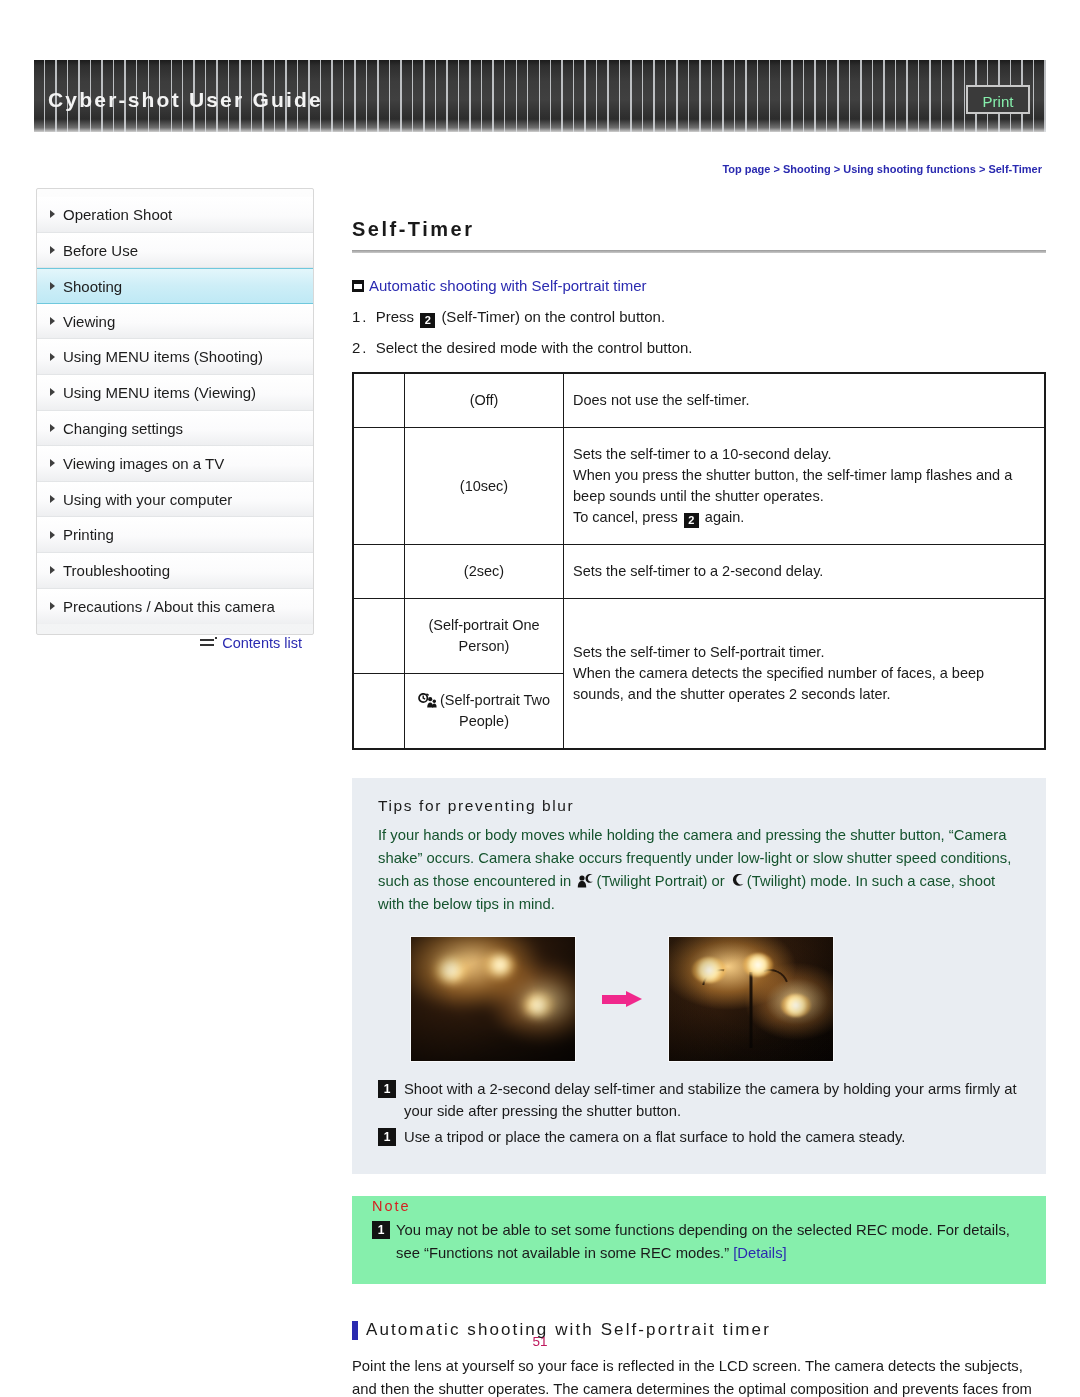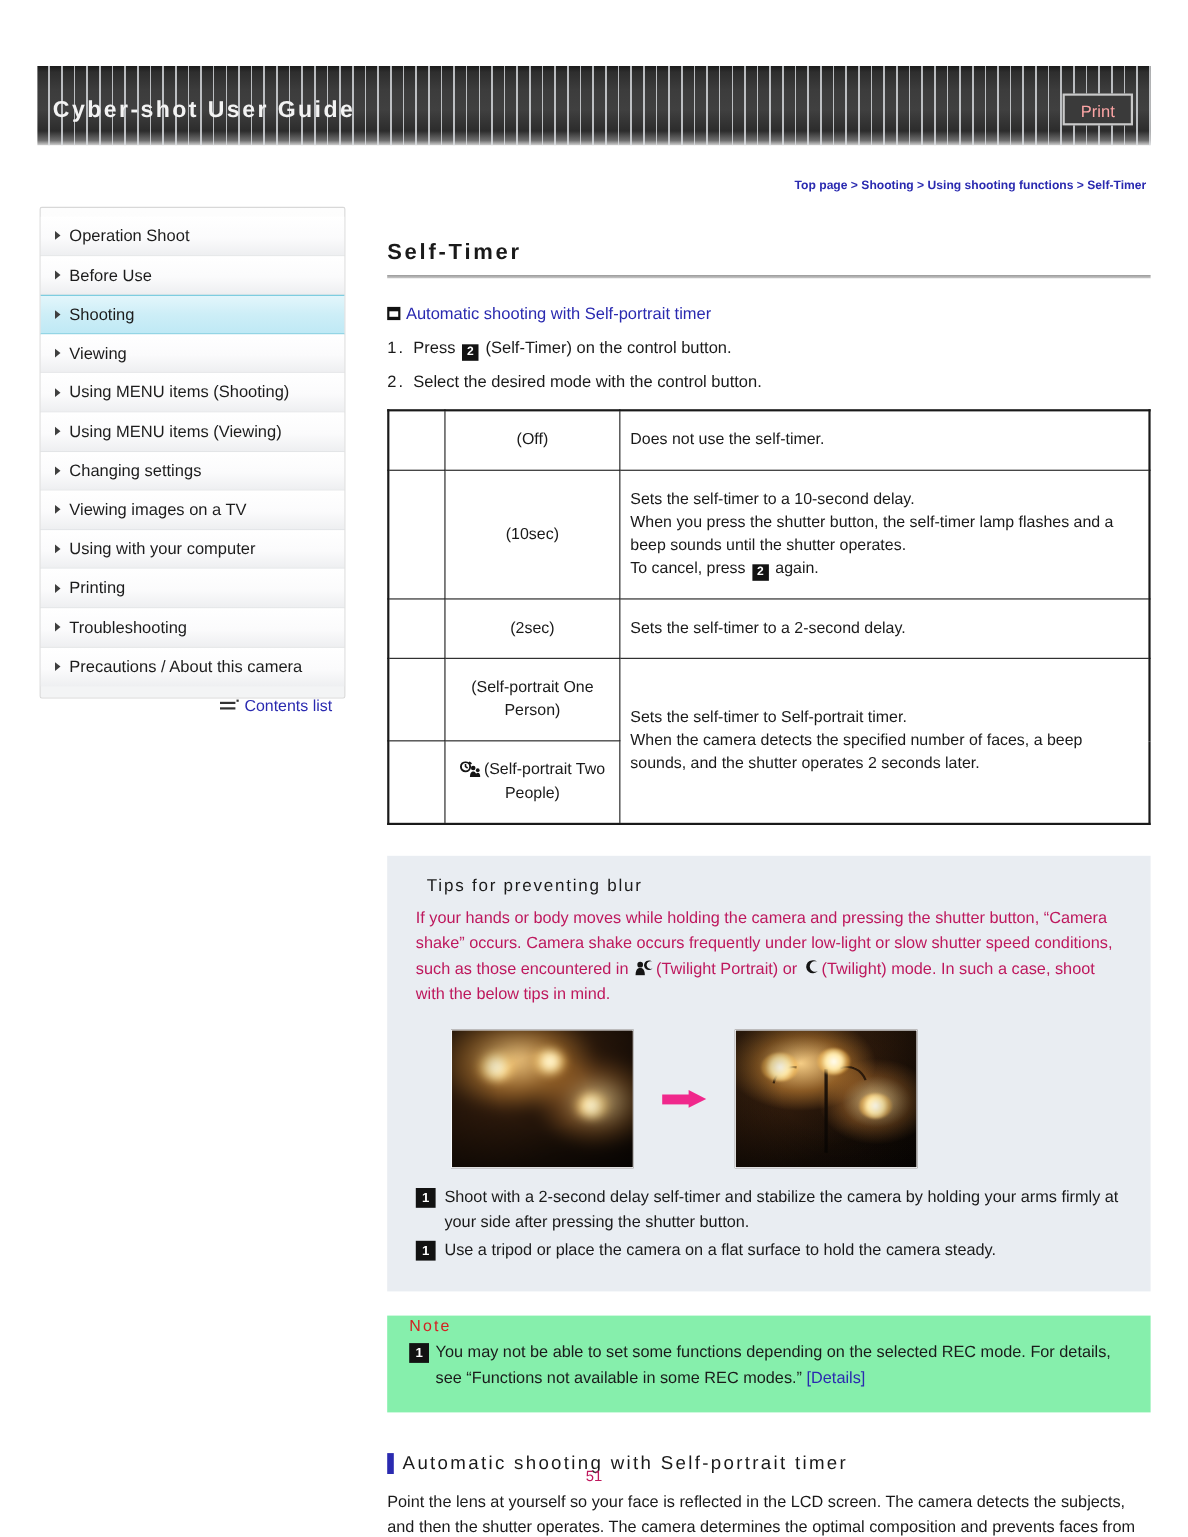--- a/index.html
+++ b/index.html
@@ -50,21 +50,21 @@
     white-space: nowrap;
   }
   .print-button {
     position: absolute;
     right: 16px;
     top: 25px;
     width: 64px;
     height: 29px;
     border: 2px solid #c9c9c9;
     background: #3a3a3a;
-    color: #fca5a5;
+    color: #86efac;
     font-size: 15px;
     line-height: 29px;
     text-align: center;
     box-sizing: border-box;
     cursor: pointer;
   }
 
   
   .breadcrumb {
     position: absolute;
@@ -250,26 +250,26 @@
   .tips-box {
     margin-top: 28px;
     background: #e9edf2;
     padding: 19px 26px 22px 26px;
     box-sizing: border-box;
   }
   .tips-title {
     font-size: 15.5px;
     letter-spacing: 1.6px;
     color: #1a1a1a;
-    margin: 0 0 9px 10px;
+    margin: 0 0 9px 0;
   }
   .tips-body {
     font-size: 14.8px;
     line-height: 1.55;
-    color: #be185d;
+    color: #14532d;
     margin: 0;
   }
   .figures {
     margin: 20px 0 16px 0;
     display: flex;
     align-items: center;
     justify-content: flex-start;
     padding-left: 32px;
   }
   .photo {

